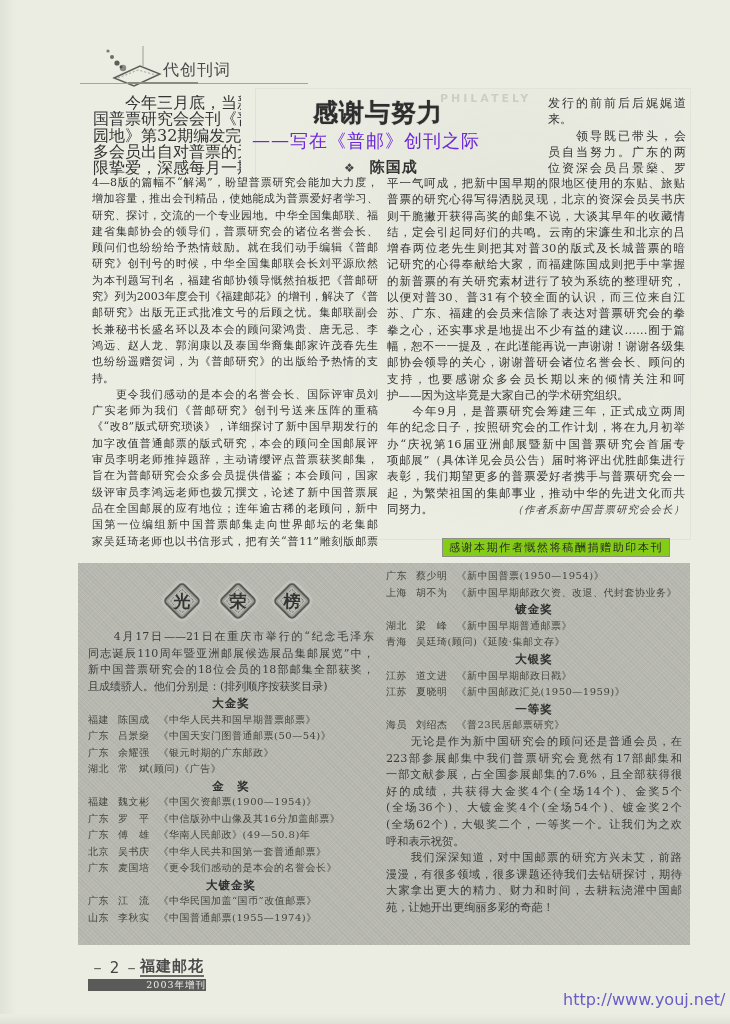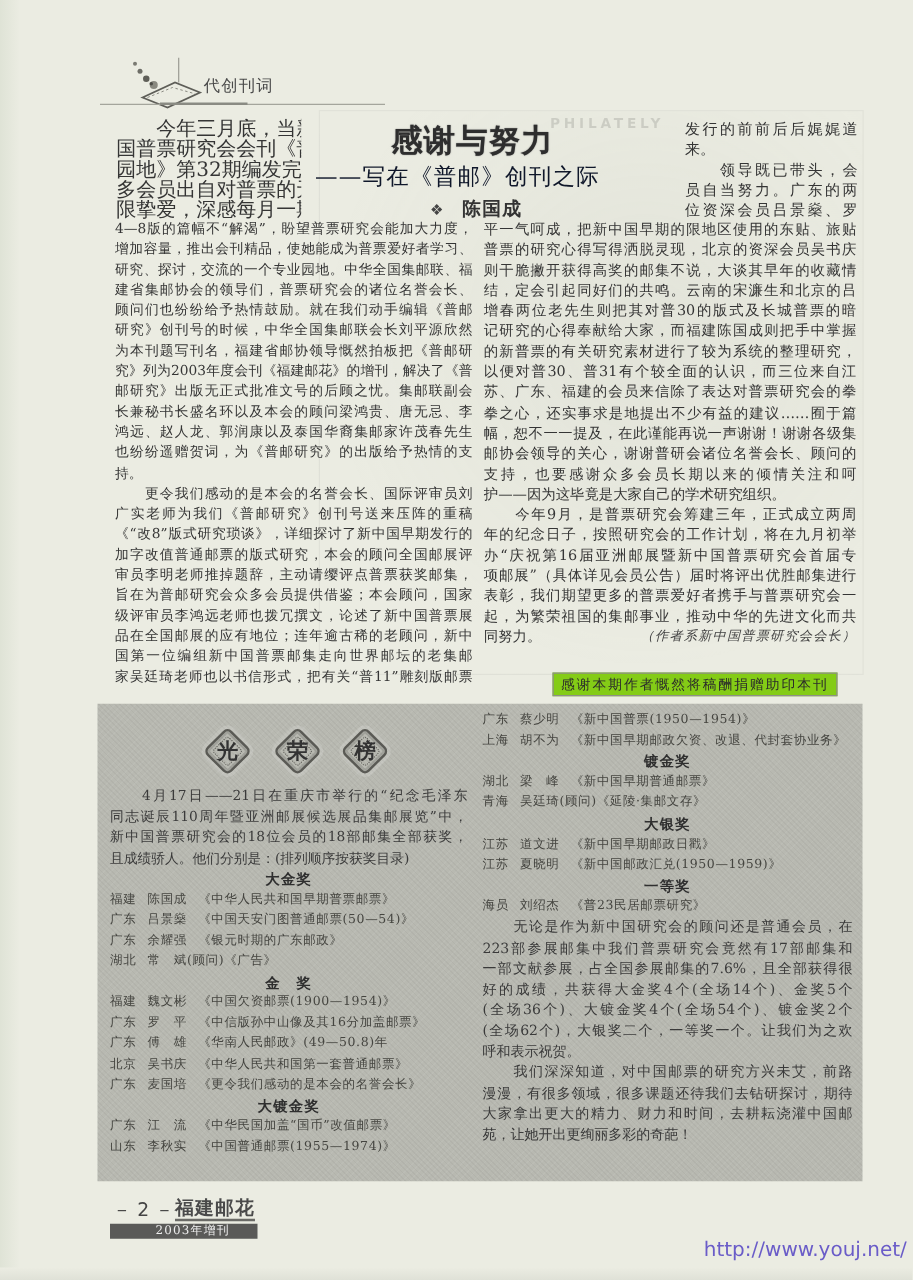--- a/index.html
+++ b/index.html
@@ -4,31 +4,31 @@
 <style>
 *{box-sizing:border-box;margin:0;padding:0}
 html,body{width:730px;height:1024px;overflow:hidden}
 body{position:relative;background:var(--paper,#ebece2);font-family:"DejaVu Serif",serif;color:var(--text,#353535)}
 .abs{position:absolute}
 .edge-left{left:0;top:0;width:16px;height:1024px;background:linear-gradient(90deg,#dfe3d6,#ebece2)}
 .edge-bottom{left:0;bottom:0;width:730px;height:10px;background:linear-gradient(180deg,#ebece2,#dfe1d7)}
 
 
 .hdr-logo{left:100px;top:46px;width:64px;height:42px}
-.hdr-label{left:163px;top:60px;font-family:"DejaVu Sans",sans-serif;font-size:13px;color:#4a4a4a;letter-spacing:1px}
+.hdr-label{left:163px;top:60px;font-family:"DejaVu Sans",sans-serif;font-size:16px;color:#4a4a4a;letter-spacing:1px}
 .hdr-rule{left:80px;top:83px;width:228px;height:0;border-top:1px solid #a4a59c}
 .hdr-rule-dark{left:128px;top:82px;width:70px;height:2px;background:#8a8b83}
 
 
 .wm-box{left:255px;top:88px;width:436px;height:452px;border:1px solid rgba(0,0,0,.04);background:radial-gradient(ellipse at 60% 40%,rgba(150,155,140,.10),transparent 70%)}
 .wm-text{left:440px;top:92px;font-family:"DejaVu Sans",sans-serif;font-weight:bold;font-size:11px;letter-spacing:3px;color:rgba(0,0,0,.12)}
 
 
 .title{left:290px;top:96px;width:176px;text-align:center;font-family:"DejaVu Sans",sans-serif;font-weight:900;font-size:25px;letter-spacing:1px;color:#2e2e2e;text-shadow:0 0 1px #666}
-.subtitle{left:252px;top:129px;width:260px;font-family:"DejaVu Serif",serif;font-size:18px;color:#0f172a;letter-spacing:1px;white-space:nowrap}
+.subtitle{left:252px;top:129px;width:260px;font-family:"DejaVu Serif",serif;font-size:18px;color:#6d28d9;letter-spacing:1px;white-space:nowrap}
 .author-row{left:344px;top:157px;font-family:"DejaVu Sans",sans-serif;white-space:nowrap}
 .author-mark{font-size:12px;color:#444;margin-right:10px}
 .author-name{font-size:15px;font-weight:bold;color:#333;letter-spacing:1px}
 
 
 .col .ln{display:block;height:16.3px;line-height:16.3px;white-space:nowrap;text-align:justify;text-align-last:justify;overflow:hidden}
 .col .ln.short{text-align-last:left}
 .col-narrow-l{left:93px;top:95px;width:148px;font-size:16px}
 .col-narrow-r{left:548px;top:95px;width:138px;font-size:12px}
 .col-left{left:92px;top:175px;width:286px;font-size:11px}
@@ -54,21 +54,21 @@
 .entry{display:block;font-size:10px;color:#454540;letter-spacing:.5px}
 .box-left .entry{white-space:nowrap}
 .entry .rg{margin-right:.9em}
 .entry .nt:empty{display:none}
 .entry .wk{margin-left:.9em}
 .entry .nt:not(:empty)+.wk{margin-left:0}
 
 
 .pnum{left:90px;top:959px;font-family:"DejaVu Sans",sans-serif;font-size:15px;color:#444;white-space:nowrap}
 .mag{left:140px;top:958px;font-family:"DejaVu Sans",sans-serif;font-weight:bold;font-size:15px;letter-spacing:1px;color:#4a4a4a;border-bottom:2px solid #6a6a66;line-height:17px}
-.issue-bar{left:88px;top:979px;width:118px;height:12px;background:var(--footer_bar,#5a5a58);color:#eee;font-size:9.5px;line-height:12px;text-align:right;padding-right:22px;letter-spacing:1px}
+.issue-bar{left:88px;top:979px;width:118px;height:12px;background:var(--footer_bar,#5a5a58);color:#eee;font-size:9.5px;line-height:12px;text-align:right;padding-right:0;letter-spacing:1px}
 .url{left:563px;top:990px;font-family:"DejaVu Sans",sans-serif;font-size:16px;color:var(--url,#6a5cc8);white-space:nowrap}
 </style>
 </head>
 <body>
 
 <div class="abs edge-left"></div>
 <div class="abs edge-bottom"></div>
 
 <div class="abs hdr-logo">
   <svg width="64" height="42" viewBox="0 0 64 42">

